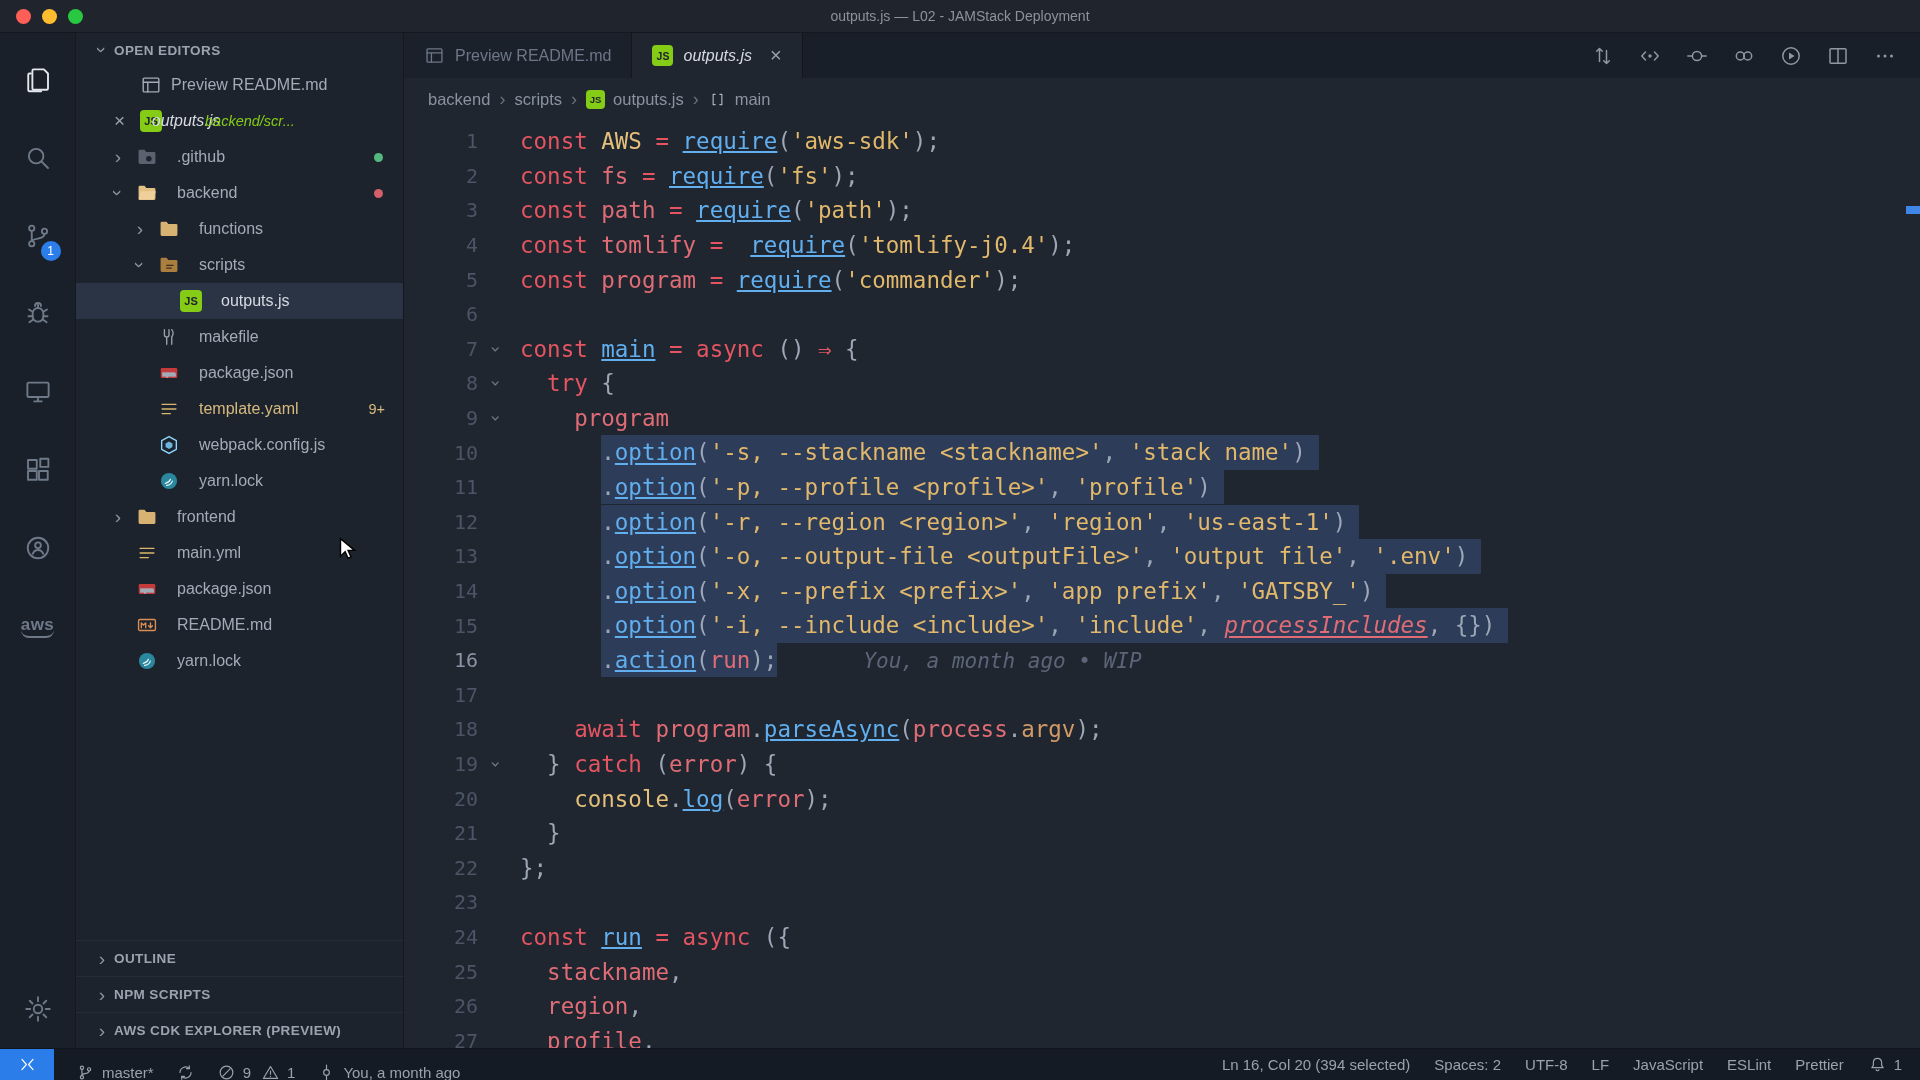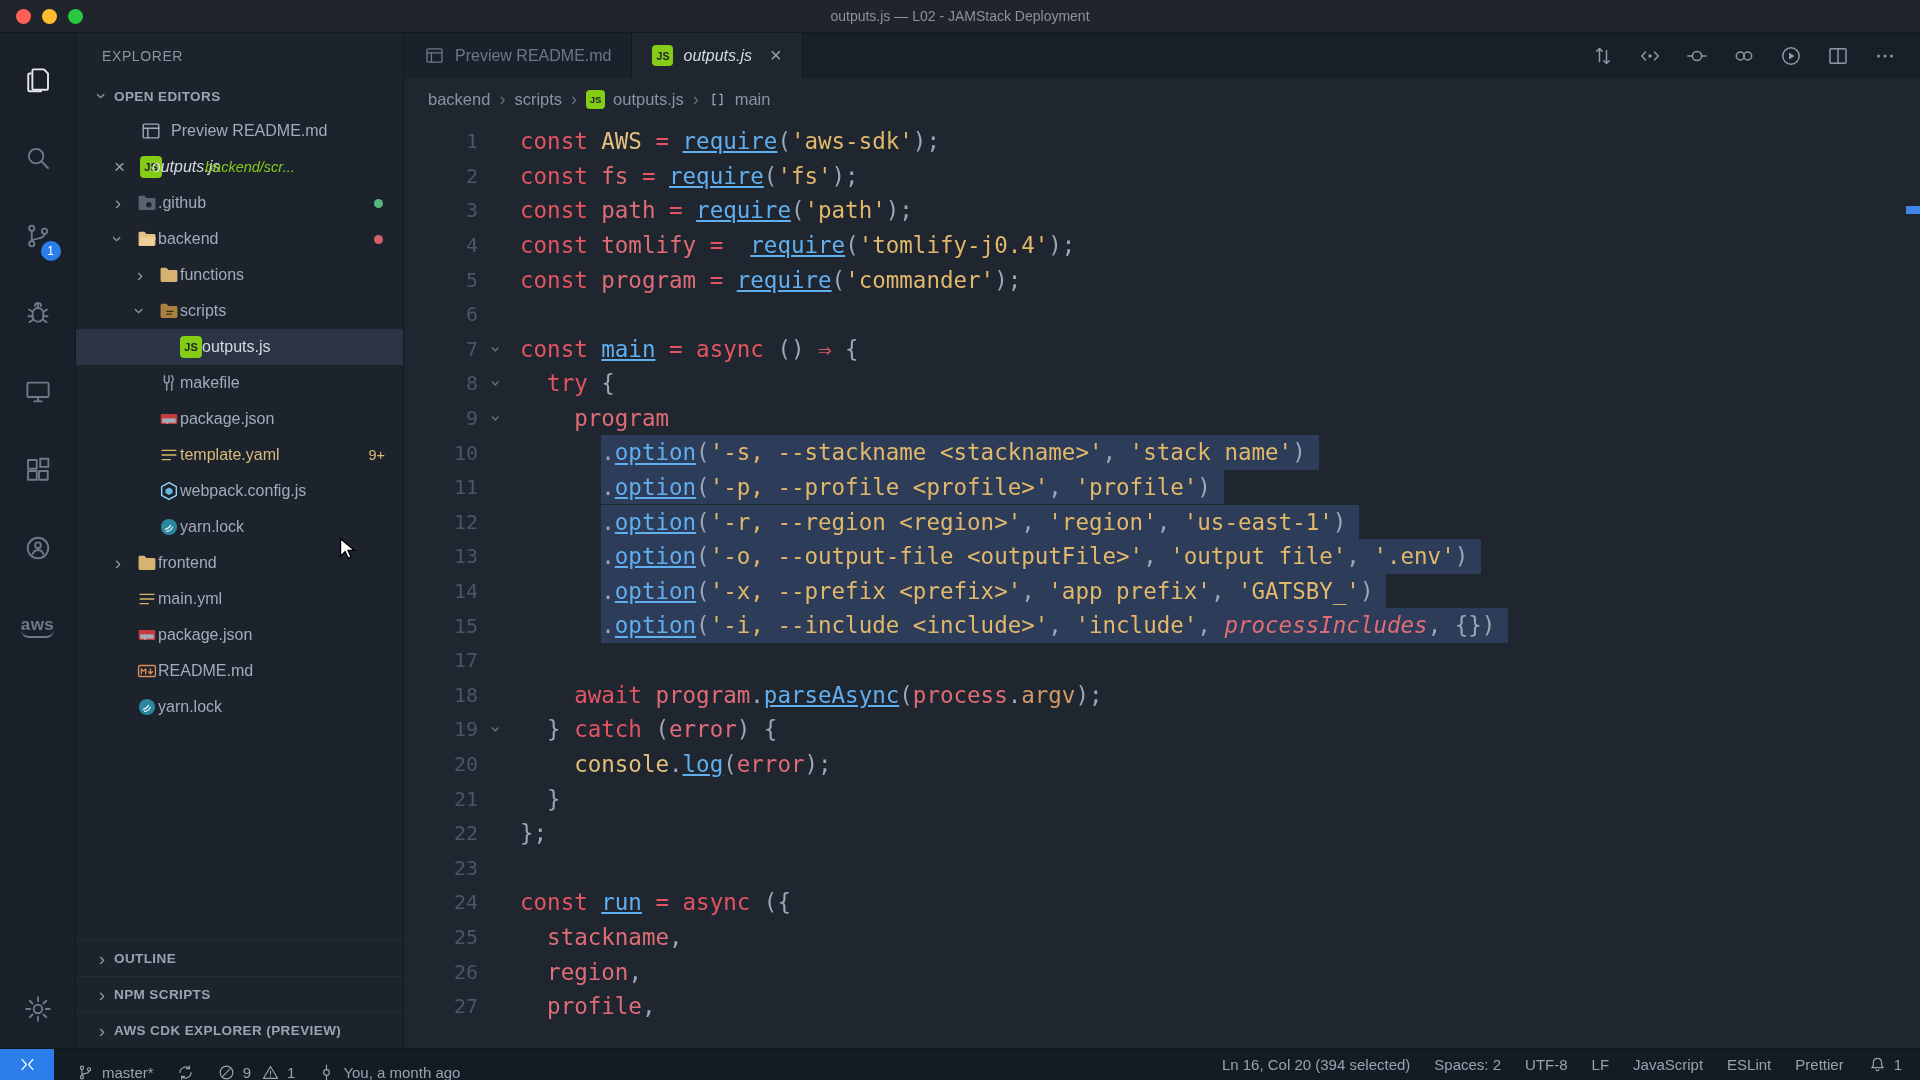--- a/index.html
+++ b/index.html
@@ -47,21 +47,21 @@
   .fi.js{background:#84cc16;color:#20252d;}
   .oe-row{height:36px;display:flex;align-items:center;padding-left:38px;color:#a2abb8;cursor:pointer;}
   .oe-close{width:26px;font-size:19px;color:#9aa2ae;flex:none;cursor:pointer;}
   .oe-label{margin-left:9px;white-space:nowrap;}
   .oe-label.it{font-style:italic;}
   .oe-label.act{color:#d6dbe2;}
   .oe-desc{margin-left:4px;color:#84cc16;font-size:14.5px;white-space:nowrap;overflow:hidden;font-style:italic;}
   .tree-row{height:36px;display:flex;align-items:center;color:#a2abb8;cursor:pointer;white-space:nowrap;}
   .tree-row.selected{background:#2b3445;color:#d5dae1;}
   .tree-row .icon{margin-left:6px;}
-  .t-label{margin-left:0;overflow:hidden;text-overflow:ellipsis;}
+  .t-label{margin-left:19px;overflow:hidden;text-overflow:ellipsis;}
   .t-badge{margin-left:auto;margin-right:18px;color:#d7ba7d;font-size:14.5px;}
   .t-dot{margin-left:auto;margin-right:20px;width:9px;height:9px;border-radius:50%;flex:none;}
   .sb-bottom{margin-top:auto;}
 
   
   .editor-col{flex:1;display:flex;flex-direction:column;background:var(--editor-bg);position:relative;min-width:0;}
   .tabbar{height:45px;background:var(--tabbar-bg);display:flex;align-items:stretch;}
   .tab{display:flex;align-items:center;padding:0 20px;gap:10px;font-size:16px;color:#6d7788;background:#1b212b;border-right:1px solid #12161d;cursor:pointer;white-space:nowrap;}
   .tab.active{background:var(--editor-bg);color:#d5dae2;}
   .tab .icon{width:21px;height:21px;}
@@ -80,21 +80,21 @@
   .code-area{flex:1;position:relative;overflow:hidden;font-family:"DejaVu Sans Mono","Liberation Mono",monospace;font-size:22.5px;padding-top:3px;}
   .cl{display:flex;height:34.6px;align-items:center;white-space:pre;}
   .ln{width:74px;text-align:right;color:#4b5565;font-size:20px;flex:none;font-family:"DejaVu Sans Mono",monospace;}
   .ln.cur{color:#8b95a6;}
   .fold{width:36px;text-align:center;flex:none;color:#6f7a8a;font-size:17px;}
   .fch{display:inline-block;transform:rotate(90deg);}
   .ct{margin-left:6px;}
   .tk-kw{color:var(--syn-kw);} .tk-var{color:var(--syn-var);text-align:right;} .tk-cls{color:var(--syn-cls);}
   .tk-fn{color:var(--syn-fn);text-decoration:underline;} .tk-str{color:var(--syn-str);} .tk-op{color:var(--syn-op);}
   .tk-pu{color:var(--syn-pu);} .tk-prop{color:var(--syn-prop);}
-  .tk-sp{color:var(--syn-sp);font-style:italic;}
+  .tk-sp{color:var(--syn-sp);font-style:italic;text-decoration:underline;}
   .sel{background:var(--sel);padding-top:4.2px;padding-bottom:4.2px;border-radius:1px;}
   .sel.nl{padding-right:13px;margin-top:48px;}
   .blame{color:var(--syn-cm);font-style:italic;margin-left:86px;font-size:21px;}
   .overview{position:absolute;right:0;top:0;width:14px;height:100%;}
   .ov-mark{position:absolute;right:0;top:85px;width:14px;height:8px;background:#3f86e8;}
 
   
   .statusbar{position:absolute;bottom:0;left:0;width:1920px;height:32px;background:var(--statusbar-bg);display:flex;align-items:center;font-size:15px;color:#99a2ad;border-top:1px solid #10151c;}
   .sb-remote{width:54px;height:32px;background:var(--accent);color:#fff;display:flex;align-items:center;justify-content:center;cursor:pointer;flex:none;}
   .sb-remote .icon{width:19px;height:19px;}
@@ -198,21 +198,20 @@
             <svg viewBox="0 0 24 24">
               <circle cx="12" cy="12" r="3.4"></circle>
               <path d="M12 2.6v3.2M12 18.2v3.2M2.6 12h3.2M18.2 12h3.2M5.4 5.4l2.2 2.2M16.4 16.4l2.2 2.2M5.4 18.6l2.2-2.2M16.4 7.6l2.2-2.2"></path>
             </svg>
           </span>
         </div>
       </div>
   </nav>
 
   <aside class="sidebar">
-    <div class="sb-title">EXPLORER</div>
     <div class="sec-header">
       <span class="ch exp">›</span>
       <span>OPEN EDITORS</span>
     </div>
     <div id="oe-list">
         <div class="oe-row">
           <span class="oe-close"></span>
           <span class="icon ">
             <svg viewBox="0 0 24 24">
               <rect x="3.5" y="4.5" width="17" height="15" rx="1"></rect>
@@ -493,20 +492,21 @@
           <div class="cl"><span class="ln">6</span><span class="fold"></span><span class="ct"></span></div>
           <div class="cl"><span class="ln">7</span><span class="fold"><span class="fch">›</span></span><span class="ct"><span class="tk-kw">const</span><span class="tk-pu"> </span><span class="tk-fn">main</span><span class="tk-pu"> </span><span class="tk-op">=</span><span class="tk-pu"> </span><span class="tk-kw">async</span><span class="tk-pu"> () </span><span class="tk-op">⇒</span><span class="tk-pu"> {</span></span></div>
           <div class="cl"><span class="ln">8</span><span class="fold"><span class="fch">›</span></span><span class="ct"><span class="tk-pu">  </span><span class="tk-kw">try</span><span class="tk-pu"> {</span></span></div>
           <div class="cl"><span class="ln">9</span><span class="fold"><span class="fch">›</span></span><span class="ct"><span class="tk-pu">    </span><span class="tk-var">program</span></span></div>
           <div class="cl"><span class="ln">10</span><span class="fold"></span><span class="ct"><span class="tk-pu">      </span><span class="sel nl"><span class="tk-pu">.</span><span class="tk-fn">option</span><span class="tk-pu">(</span><span class="tk-str">'-s, --stackname &lt;stackname&gt;'</span><span class="tk-pu">, </span><span class="tk-str">'stack name'</span><span class="tk-pu">)</span></span></span></div>
           <div class="cl"><span class="ln">11</span><span class="fold"></span><span class="ct"><span class="tk-pu">      </span><span class="sel nl"><span class="tk-pu">.</span><span class="tk-fn">option</span><span class="tk-pu">(</span><span class="tk-str">'-p, --profile &lt;profile&gt;'</span><span class="tk-pu">, </span><span class="tk-str">'profile'</span><span class="tk-pu">)</span></span></span></div>
           <div class="cl"><span class="ln">12</span><span class="fold"></span><span class="ct"><span class="tk-pu">      </span><span class="sel nl"><span class="tk-pu">.</span><span class="tk-fn">option</span><span class="tk-pu">(</span><span class="tk-str">'-r, --region &lt;region&gt;'</span><span class="tk-pu">, </span><span class="tk-str">'region'</span><span class="tk-pu">, </span><span class="tk-str">'us-east-1'</span><span class="tk-pu">)</span></span></span></div>
           <div class="cl"><span class="ln">13</span><span class="fold"></span><span class="ct"><span class="tk-pu">      </span><span class="sel nl"><span class="tk-pu">.</span><span class="tk-fn">option</span><span class="tk-pu">(</span><span class="tk-str">'-o, --output-file &lt;outputFile&gt;'</span><span class="tk-pu">, </span><span class="tk-str">'output file'</span><span class="tk-pu">, </span><span class="tk-str">'.env'</span><span class="tk-pu">)</span></span></span></div>
           <div class="cl"><span class="ln">14</span><span class="fold"></span><span class="ct"><span class="tk-pu">      </span><span class="sel nl"><span class="tk-pu">.</span><span class="tk-fn">option</span><span class="tk-pu">(</span><span class="tk-str">'-x, --prefix &lt;prefix&gt;'</span><span class="tk-pu">, </span><span class="tk-str">'app prefix'</span><span class="tk-pu">, </span><span class="tk-str">'GATSBY_'</span><span class="tk-pu">)</span></span></span></div>
           <div class="cl"><span class="ln">15</span><span class="fold"></span><span class="ct"><span class="tk-pu">      </span><span class="sel nl"><span class="tk-pu">.</span><span class="tk-fn">option</span><span class="tk-pu">(</span><span class="tk-str">'-i, --include &lt;include&gt;'</span><span class="tk-pu">, </span><span class="tk-str">'include'</span><span class="tk-pu">, </span><span class="tk-sp">processIncludes</span><span class="tk-pu">, {})</span></span></span></div>
+          <div class="cl"><span class="ln cur">16</span><span class="fold"></span><span class="ct"><span class="tk-pu">      </span><span class="sel"><span class="tk-pu">.</span><span class="tk-fn">action</span><span class="tk-pu">(</span><span class="tk-var">run</span><span class="tk-pu">);</span></span><span class="blame">You, a month ago • WIP</span></span></div>
           <div class="cl"><span class="ln">17</span><span class="fold"></span><span class="ct"></span></div>
           <div class="cl"><span class="ln">18</span><span class="fold"></span><span class="ct"><span class="tk-pu">    </span><span class="tk-kw">await</span><span class="tk-pu"> </span><span class="tk-var">program</span><span class="tk-pu">.</span><span class="tk-fn">parseAsync</span><span class="tk-pu">(</span><span class="tk-var">process</span><span class="tk-pu">.</span><span class="tk-prop">argv</span><span class="tk-pu">);</span></span></div>
           <div class="cl"><span class="ln">19</span><span class="fold"><span class="fch">›</span></span><span class="ct"><span class="tk-pu">  } </span><span class="tk-kw">catch</span><span class="tk-pu"> (</span><span class="tk-var">error</span><span class="tk-pu">) {</span></span></div>
           <div class="cl"><span class="ln">20</span><span class="fold"></span><span class="ct"><span class="tk-pu">    </span><span class="tk-cls">console</span><span class="tk-pu">.</span><span class="tk-fn">log</span><span class="tk-pu">(</span><span class="tk-var">error</span><span class="tk-pu">);</span></span></div>
           <div class="cl"><span class="ln">21</span><span class="fold"></span><span class="ct"><span class="tk-pu">  }</span></span></div>
           <div class="cl"><span class="ln">22</span><span class="fold"></span><span class="ct"><span class="tk-pu">};</span></span></div>
           <div class="cl"><span class="ln">23</span><span class="fold"></span><span class="ct"></span></div>
           <div class="cl"><span class="ln">24</span><span class="fold"></span><span class="ct"><span class="tk-kw">const</span><span class="tk-pu"> </span><span class="tk-fn">run</span><span class="tk-pu"> </span><span class="tk-op">=</span><span class="tk-pu"> </span><span class="tk-kw">async</span><span class="tk-pu"> ({</span></span></div>
           <div class="cl"><span class="ln">25</span><span class="fold"></span><span class="ct"><span class="tk-pu">  </span><span class="tk-var">stackname</span><span class="tk-pu">,</span></span></div>
           <div class="cl"><span class="ln">26</span><span class="fold"></span><span class="ct"><span class="tk-pu">  </span><span class="tk-var">region</span><span class="tk-pu">,</span></span></div>

